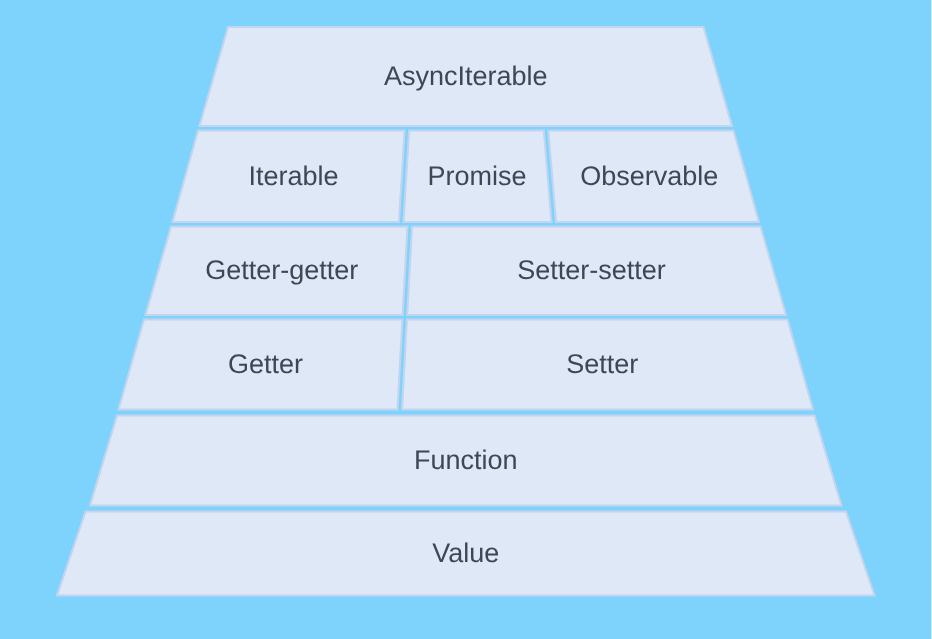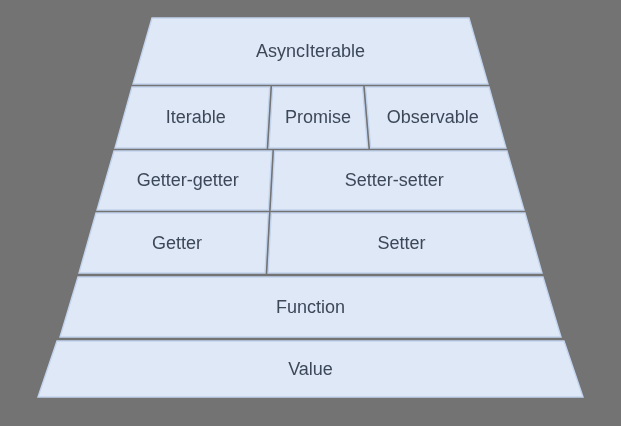--- a/index.html
+++ b/index.html
@@ -10,21 +10,21 @@
   body {
     width: 621px;
     height: 426px;
     font-family: "Liberation Sans", sans-serif;
     overflow: hidden;
   }
   #pyramid-diagram {
     position: relative;
     width: 621px;
     height: 426px;
-    background: #737373;
+    background: #7dd3fc;
   }
   #pyramid-svg {
     position: absolute;
     top: 0;
     left: 0;
     display: block;
   }
   .tier-cell-shape {
     stroke-width: 1.4;
   }

